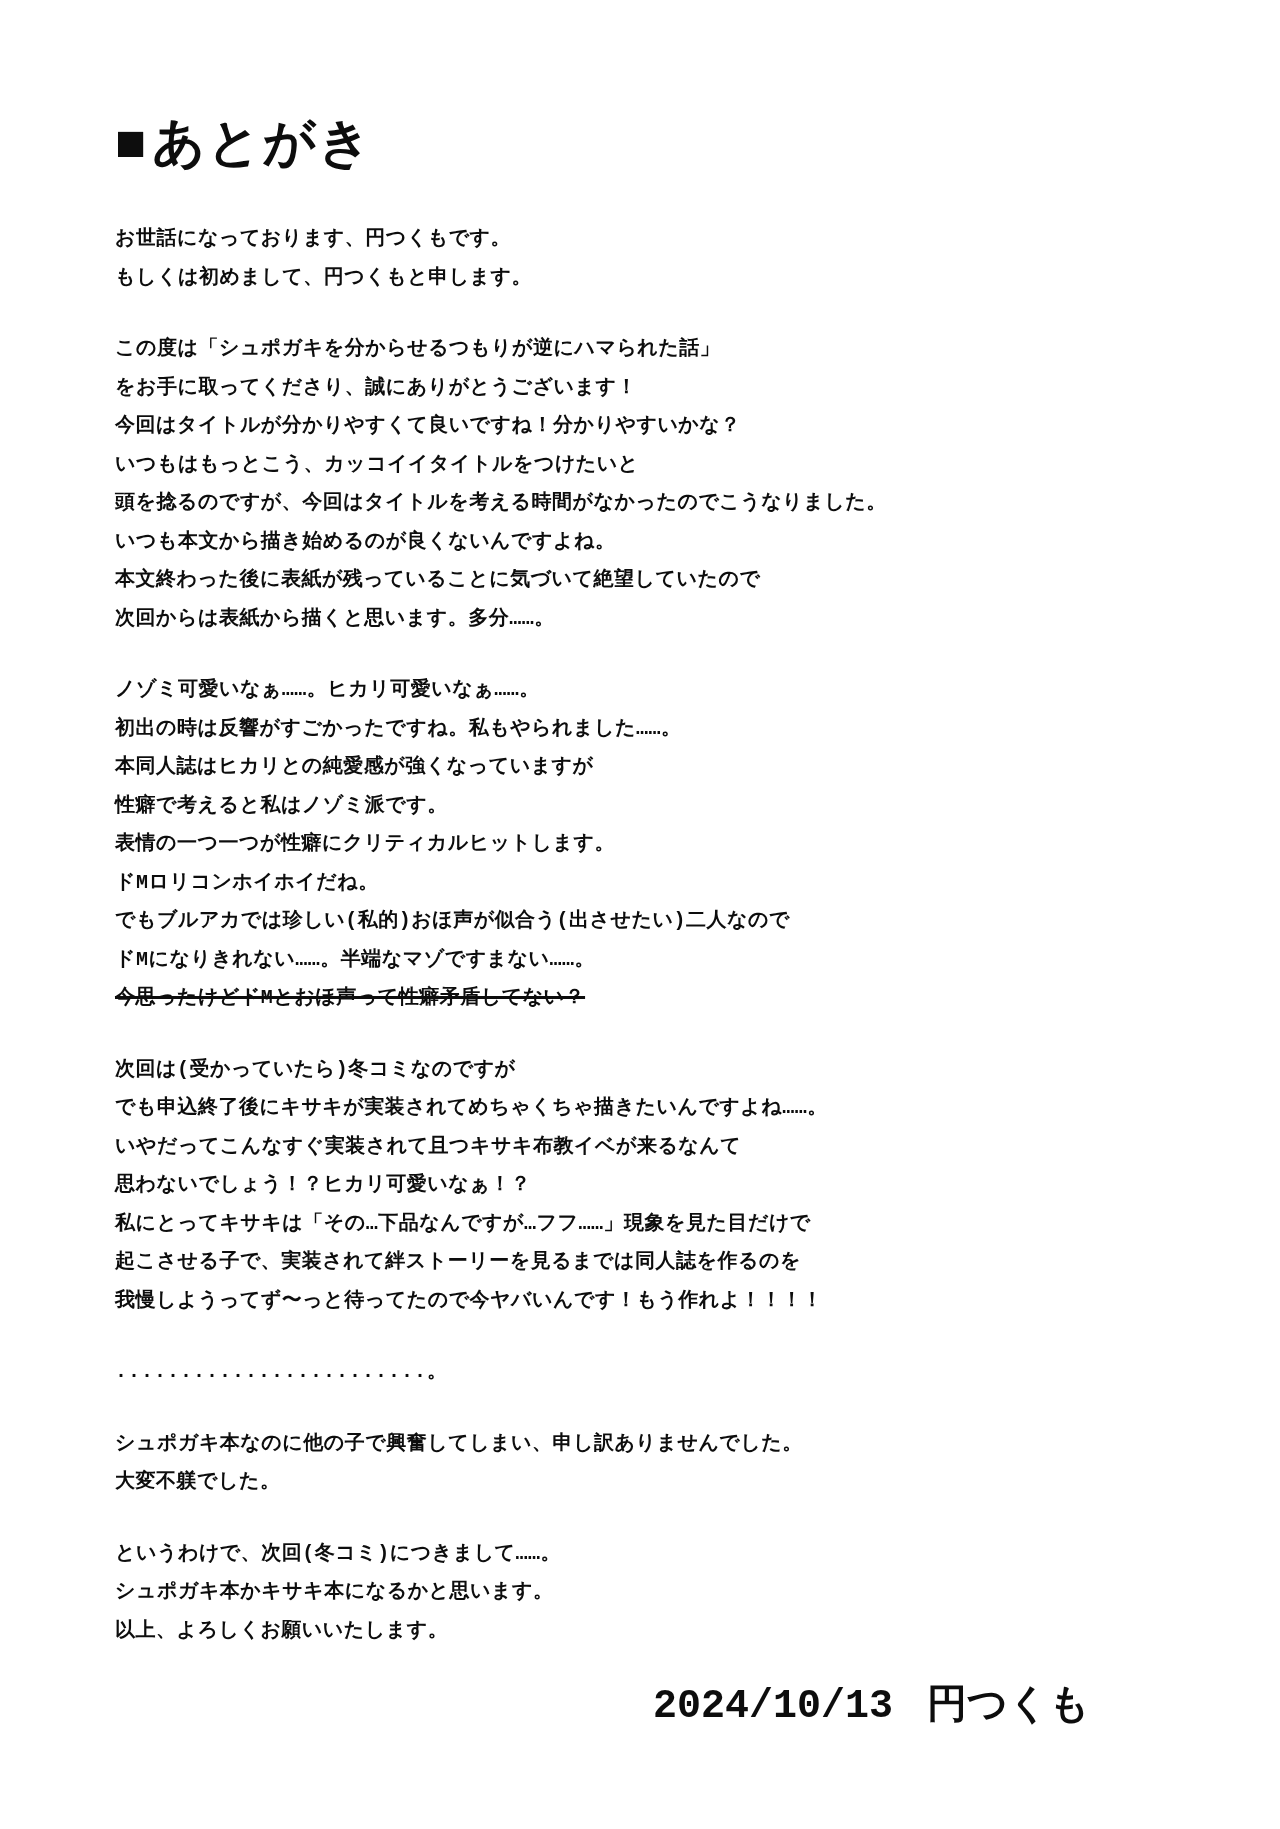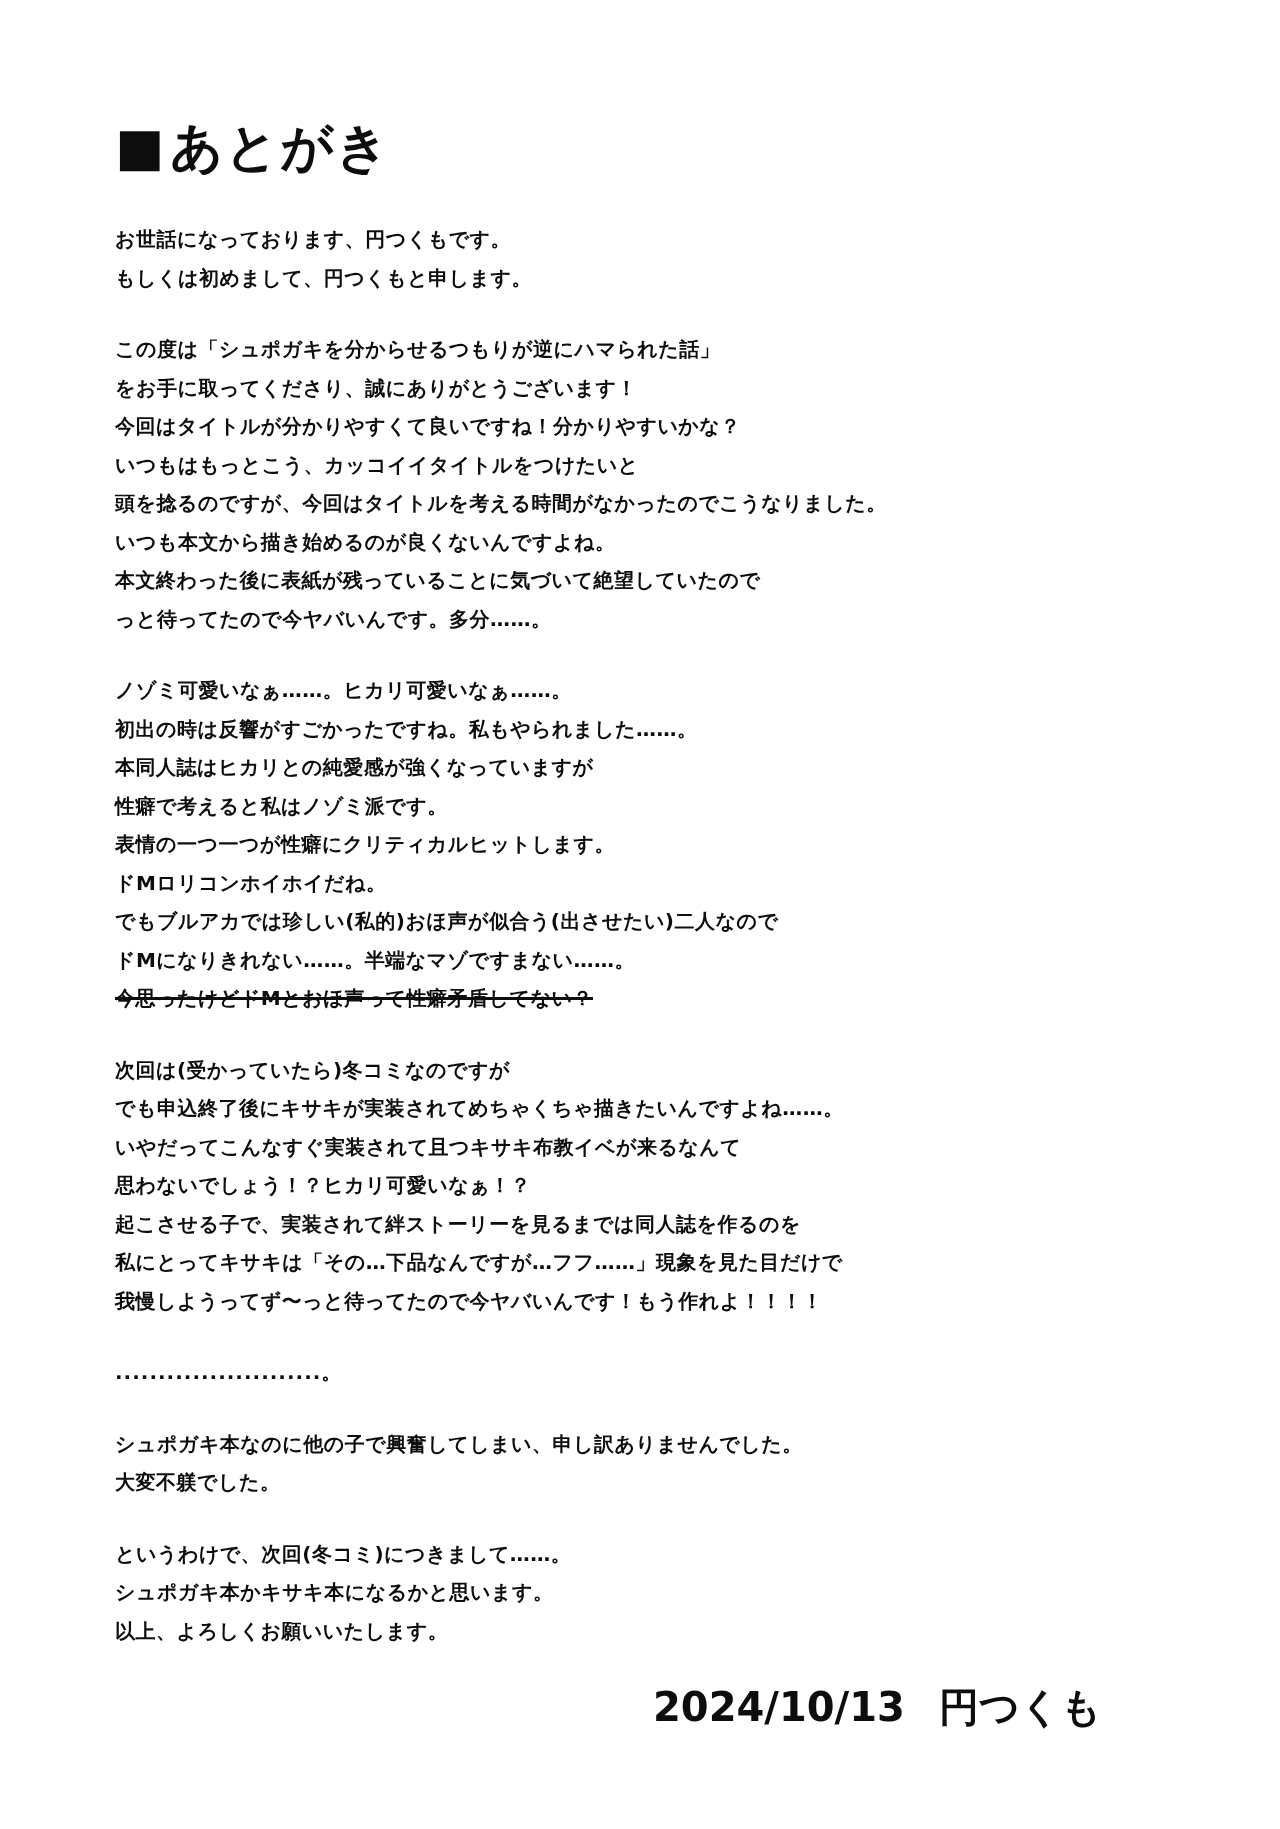--- a/index.html
+++ b/index.html
@@ -14,20 +14,21 @@
     background: #ffffff;
     color: #0d0d0d;
     font-family: "DejaVu Sans", sans-serif;
     font-weight: bold;
     overflow: hidden;
     box-sizing: border-box;
   }
   .content {
     padding: 116px 75px 0 115px;
     box-sizing: border-box;
+    font-family: Liberation Mono, monospace;
   }
   .doc-title {
     font-size: 52px;
     line-height: 62px;
     letter-spacing: 2px;
     margin: 0 0 42px 0;
     white-space: nowrap;
   }
   .doc-title .bullet {
     display: inline-block;
@@ -75,42 +76,42 @@
     </div>
 
     <div class="para">
       <div class="line">この度は「シュポガキを分からせるつもりが逆にハマられた話」</div>
       <div class="line">をお手に取ってくださり、誠にありがとうございます！</div>
       <div class="line">今回はタイトルが分かりやすくて良いですね！分かりやすいかな？</div>
       <div class="line">いつもはもっとこう、カッコイイタイトルをつけたいと</div>
       <div class="line">頭を捻るのですが、今回はタイトルを考える時間がなかったのでこうなりました。</div>
       <div class="line">いつも本文から描き始めるのが良くないんですよね。</div>
       <div class="line">本文終わった後に表紙が残っていることに気づいて絶望していたので</div>
-      <div class="line">っと待ってたので今ヤバいんです。多分……。</div>
+      <div class="line">次回からは表紙から描くと思います。多分……。</div>
     </div>
 
     <div class="para">
       <div class="line">ノゾミ可愛いなぁ……。ヒカリ可愛いなぁ……。</div>
       <div class="line">初出の時は反響がすごかったですね。私もやられました……。</div>
       <div class="line">本同人誌はヒカリとの純愛感が強くなっていますが</div>
       <div class="line">性癖で考えると私はノゾミ派です。</div>
       <div class="line">表情の一つ一つが性癖にクリティカルヒットします。</div>
       <div class="line">ドMロリコンホイホイだね。</div>
       <div class="line">でもブルアカでは珍しい(私的)おほ声が似合う(出させたい)二人なので</div>
       <div class="line">ドMになりきれない……。半端なマゾですまない……。</div>
       <div class="line strike">今思ったけどドMとおほ声って性癖矛盾してない？</div>
     </div>
 
     <div class="para">
       <div class="line">次回は(受かっていたら)冬コミなのですが</div>
       <div class="line">でも申込終了後にキサキが実装されてめちゃくちゃ描きたいんですよね……。</div>
       <div class="line">いやだってこんなすぐ実装されて且つキサキ布教イベが来るなんて</div>
       <div class="line">思わないでしょう！？ヒカリ可愛いなぁ！？</div>
+      <div class="line">私にとってキサキは「その…下品なんですが…フフ……」現象を見た目だけで</div>
       <div class="line">起こさせる子で、実装されて絆ストーリーを見るまでは同人誌を作るのを</div>
-      <div class="line">私にとってキサキは「その…下品なんですが…フフ……」現象を見た目だけで</div>
       <div class="line">我慢しようってず〜っと待ってたので今ヤバいんです！もう作れよ！！！！</div>
     </div>
 
     <div class="para">
       <div class="line dots-line">........................。</div>
     </div>
 
     <div class="para">
       <div class="line">シュポガキ本なのに他の子で興奮してしまい、申し訳ありませんでした。</div>
       <div class="line">大変不躾でした。</div>

